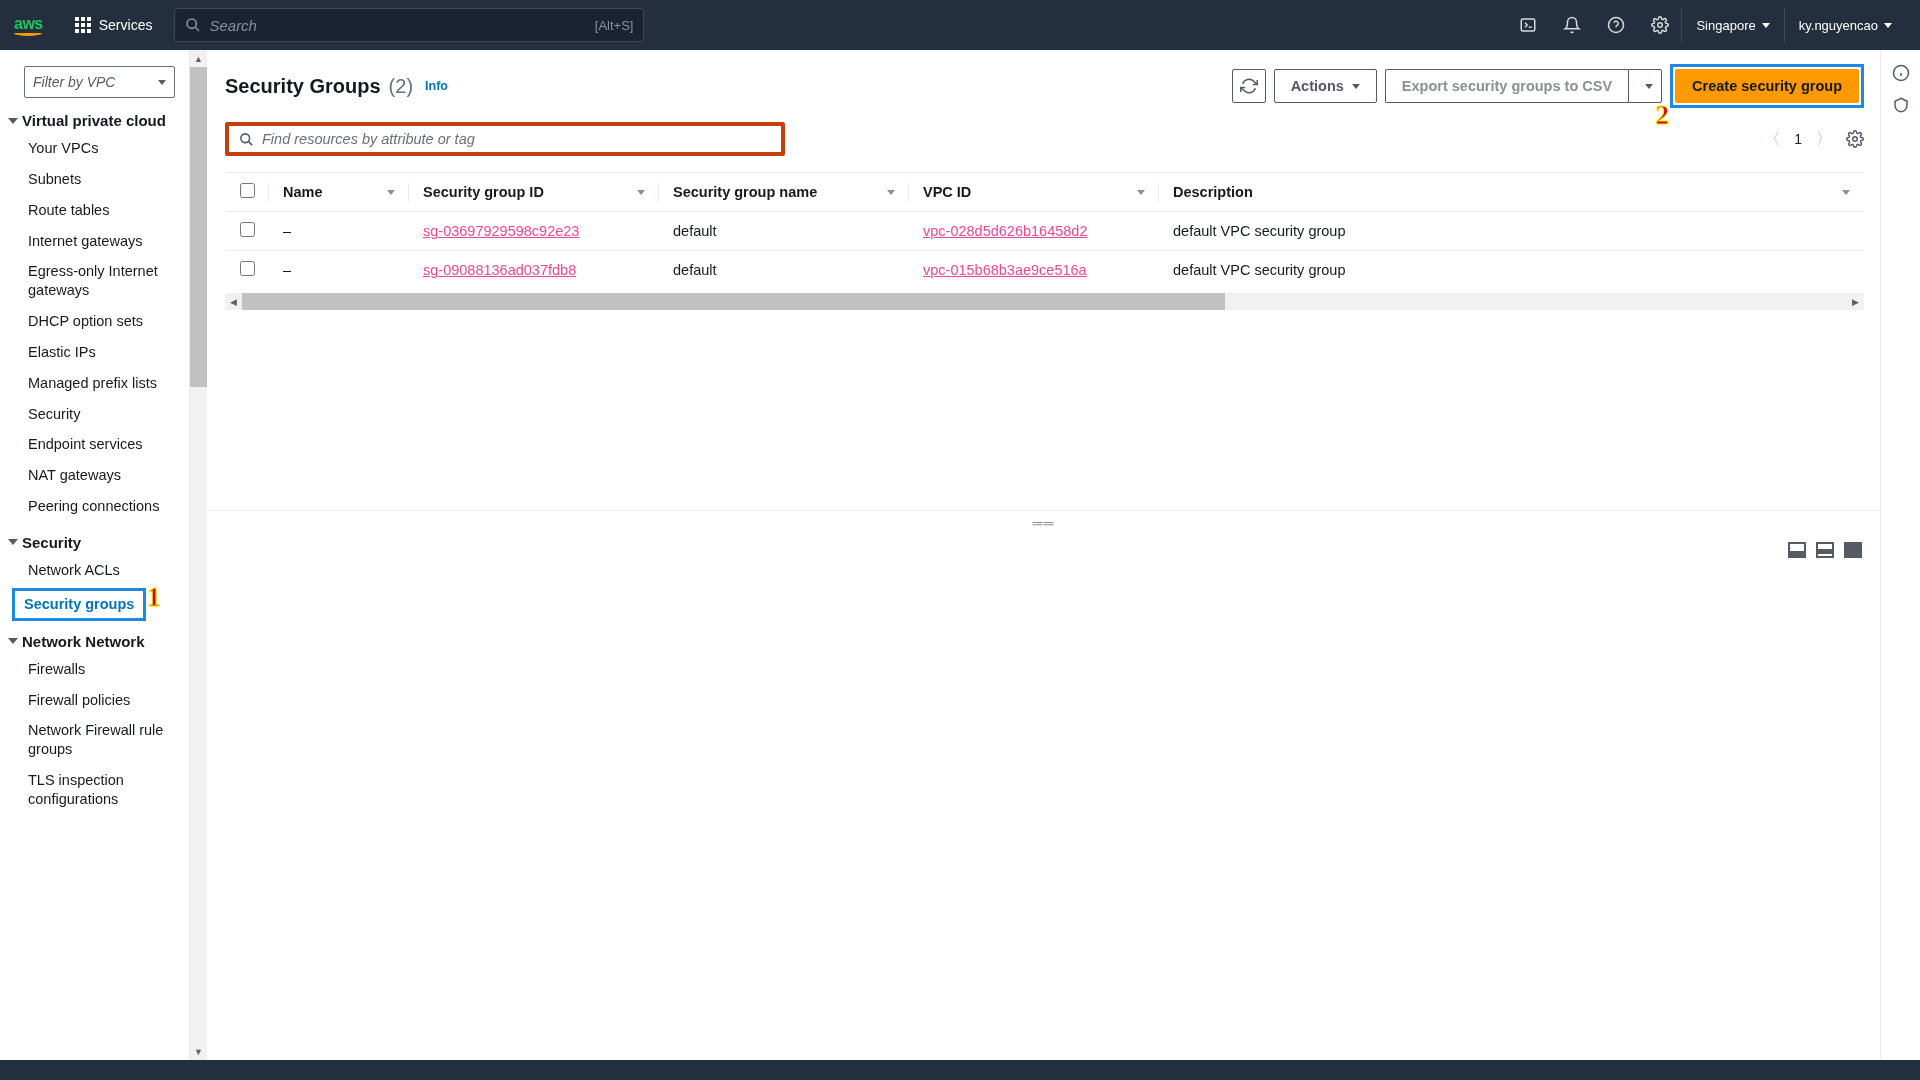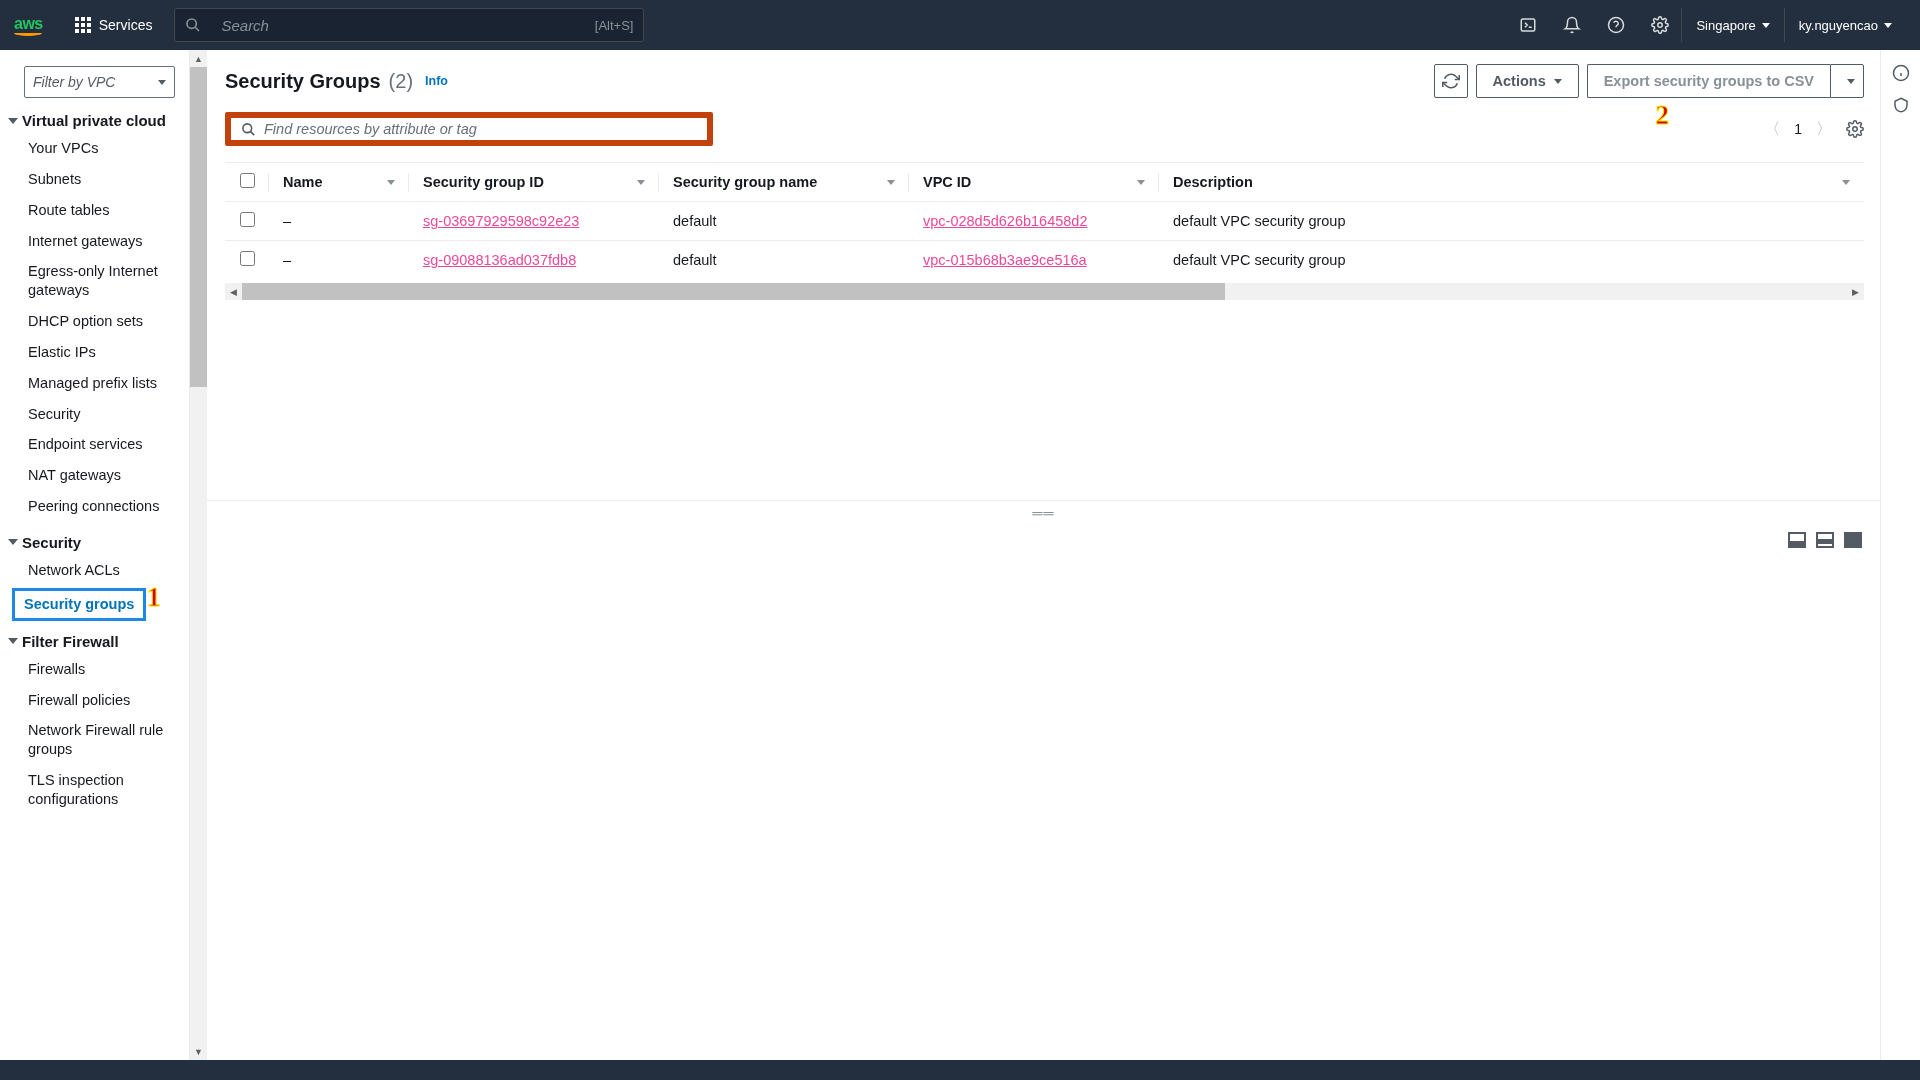--- a/index.html
+++ b/index.html
@@ -8,21 +8,21 @@
 
 .top-nav { height: 50px; background: #232f3e; display: flex; align-items: center; color: #fff; padding: 0 14px; }
 .logo { display: flex; flex-direction: column; align-items: flex-start; margin-right: 18px; cursor: pointer; }
 .logo-text { font-weight: 700; font-size: 16px; color: #22c55e; letter-spacing: -0.5px; }
 .logo-smile { height: 6px; width: 28px; border-bottom: 3px solid #ff9900; border-radius: 0 0 50% 50%; margin-top: -3px; }
 .services-btn { display: flex; align-items: center; gap: 8px; padding: 0 14px; cursor: pointer; font-size: 14px; }
 .grid-icon { width: 16px; height: 16px; display: grid; grid-template-columns: repeat(3,4px); grid-template-rows: repeat(3,4px); gap: 2px; }
 .grid-icon span { background: #fff; }
 .search-wrap { flex: 0 0 470px; display: flex; align-items: center; background: #1a2332; border: 1px solid #414750; border-radius: 3px; height: 34px; padding: 0 10px; margin-left: 8px; }
 .search-wrap .mag { color: #879196; }
-.search-wrap input { flex: 1; background: transparent; border: none; outline: none; color: #fde047; font-style: italic; font-size: 15px; margin-left: 20px; }
+.search-wrap input { flex: 1; background: transparent; border: none; outline: none; color: #fde047; font-style: italic; font-size: 15px; margin-left: 8px; }
 .search-wrap input::placeholder { color: #879196; }
 .search-kbd { color: #879196; font-size: 13px; }
 .nav-spacer { flex: 1; }
 .nav-icons { display: flex; align-items: center; gap: 2px; }
 .nav-icon { width: 42px; height: 34px; display: flex; align-items: center; justify-content: center; cursor: pointer; color: #d5dbdb; }
 .nav-text { padding: 0 14px; cursor: pointer; font-size: 13px; display: flex; align-items: center; gap: 6px; border-left: 1px solid #414750; height: 34px; }
 .caret-dn { width: 0; height: 0; border-left: 4px solid transparent; border-right: 4px solid transparent; border-top: 5px solid #fff; }
 
 
 .app { display: flex; height: calc(1080px - 50px - 20px); position: relative; }
@@ -54,21 +54,21 @@
 .header-actions { margin-left: auto; display: flex; gap: 8px; align-items: center; }
 .btn { border: 1px solid #545b64; background: #fff; border-radius: 2px; height: 34px; display: inline-flex; align-items: center; justify-content: center; padding: 0 16px; font-weight: 700; font-size: 14.5px; cursor: pointer; color: #545b64; }
 .btn.icon-only { width: 34px; padding: 0; }
 .btn .caret-dn.dark { border-top-color: #545b64; margin-left: 8px; }
 .btn-split { display: flex; }
 .btn-split .left { border-radius: 2px 0 0 2px; color: #879196; border-right: none; }
 .btn-split .right { border-radius: 0 2px 2px 0; padding: 0 8px; }
 .btn-primary { background: #ff9900; border-color: #ff9900; color: #16191f; font-weight: 700; }
 .primary-box { border: 3px solid #1e88e5; padding: 2px; display: inline-flex; }
 
-.search-box { width: 488px; border: 6px solid #c2410c; border-radius: 2px; height: 34px; display: flex; align-items: center; padding: 0 10px; }
+.search-box { width: 560px; border: 4px solid #c2410c; border-radius: 2px; height: 34px; display: flex; align-items: center; padding: 0 10px; }
 .search-box input { flex: 1; border: none; outline: none; font-style: italic; color: #545b64; font-size: 14.5px; margin-left: 8px; }
 .search-box input::placeholder { color: #687078; }
 
 .pager { display: flex; align-items: center; gap: 14px; }
 .pager-arrow { color: #aab7b8; cursor: default; font-size: 16px; }
 .pager-num { font-weight: 400; }
 .gear { color: #545b64; cursor: pointer; }
 
 .toolbar2 { display: flex; align-items: center; justify-content: space-between; margin-top: 2px; }
 
@@ -209,21 +209,21 @@
         </div>
         <div class="sb-item plain">Network ACLs</div>
         <div class="sb-item active active-box">Security groups</div>
         <div class="annot" style="left:147px; top:52px;">1</div>
       </div>
 
 
       <div class="sb-section">
         <div class="sb-header">
           <span class="sb-caret"></span>
-          <span>Filter Firewall</span>
+          <span>Network Network</span>
         </div>
         <div class="sb-item plain">Firewalls</div>
         <div class="sb-item plain">Firewall policies</div>
         <div class="sb-item plain">Network Firewall rule groups</div>
         <div class="sb-item plain">TLS inspection configurations</div>
       </div>
     </div>
     <div class="scrollbar">
       <div class="scroll-arrow">▲</div>
       <div class="scroll-thumb"></div>
@@ -247,20 +247,23 @@
           </div>
           <div class="btn">
             <span>Actions</span>
             <span class="caret-dn dark"></span>
           </div>
           <div class="btn-split">
             <div class="btn left">Export security groups to CSV</div>
             <div class="btn right">
               <span class="caret-dn dark"></span>
             </div>
+          </div>
+          <div class="primary-box">
+            <div class="btn btn-primary">Create security group</div>
           </div>
         </div>
         <div class="annot" style="right:195px; top:36px;">2</div>
       </div>
 
       <div class="toolbar2">
         <div class="search-box">
           <span>
             <svg width="15" height="15" viewBox="0 0 24 24" fill="none" stroke="#545b64" stroke-width="2.5">
                 <circle cx="10" cy="10" r="7"></circle>

